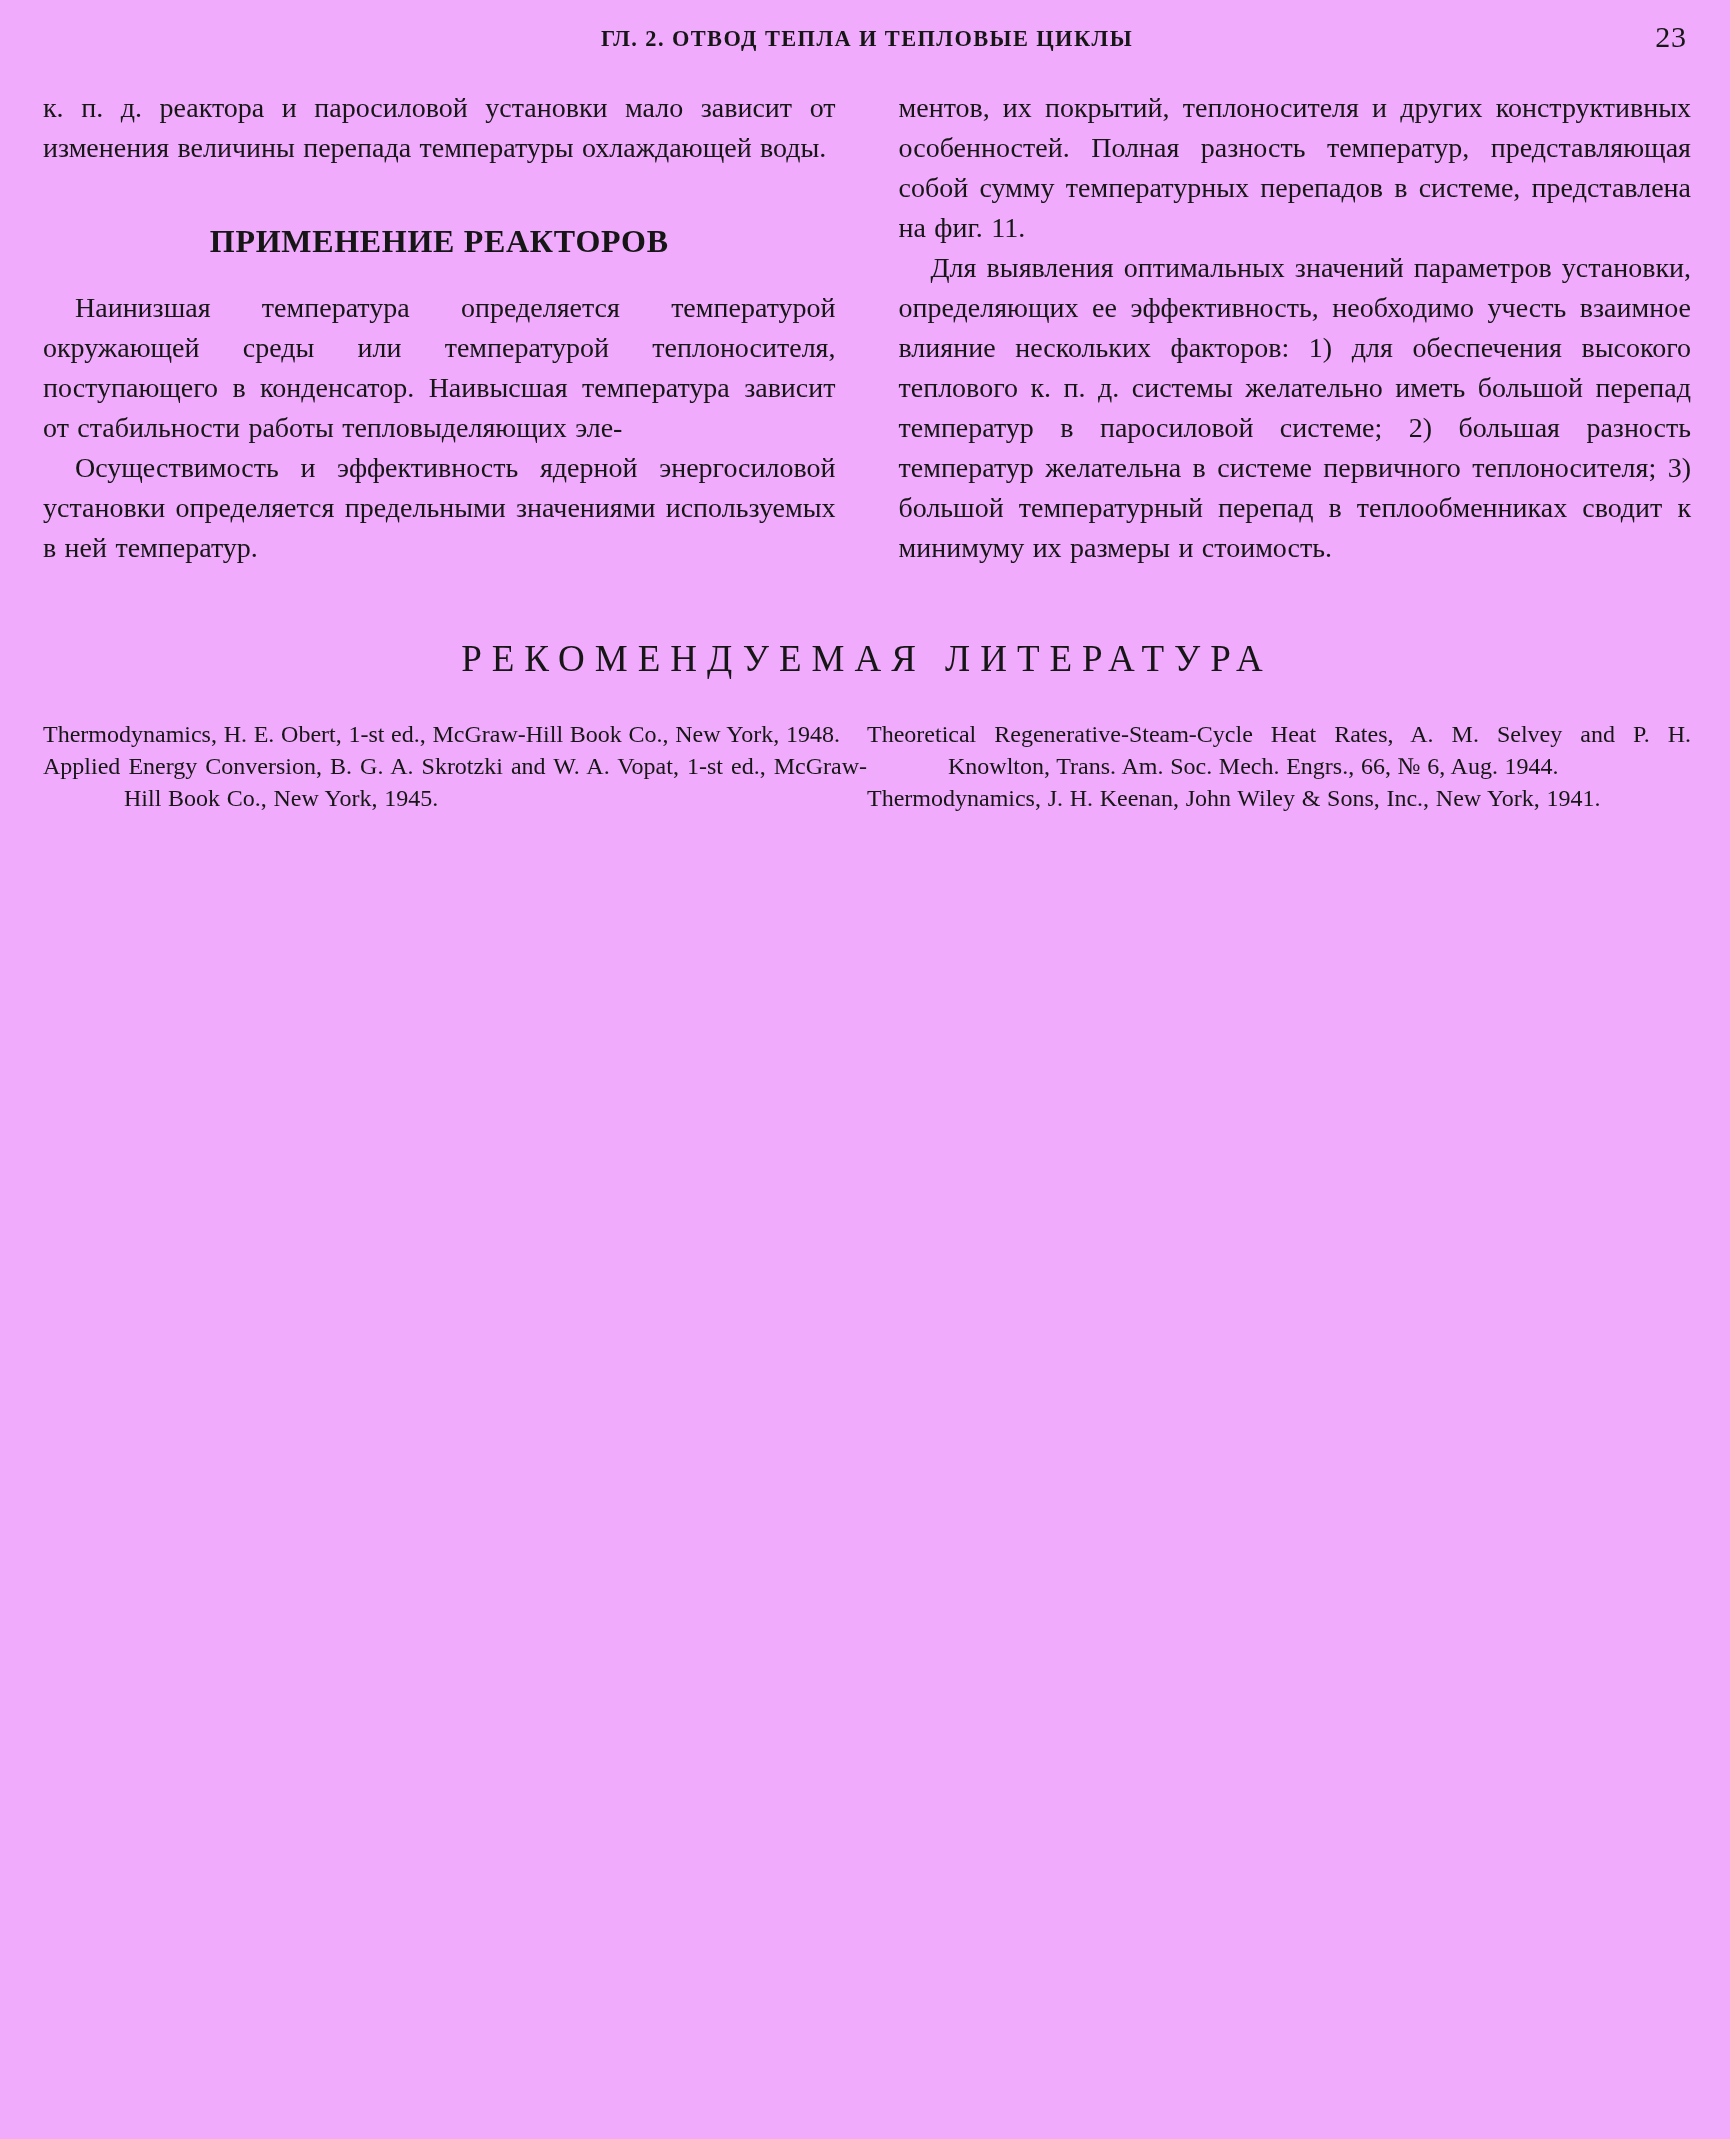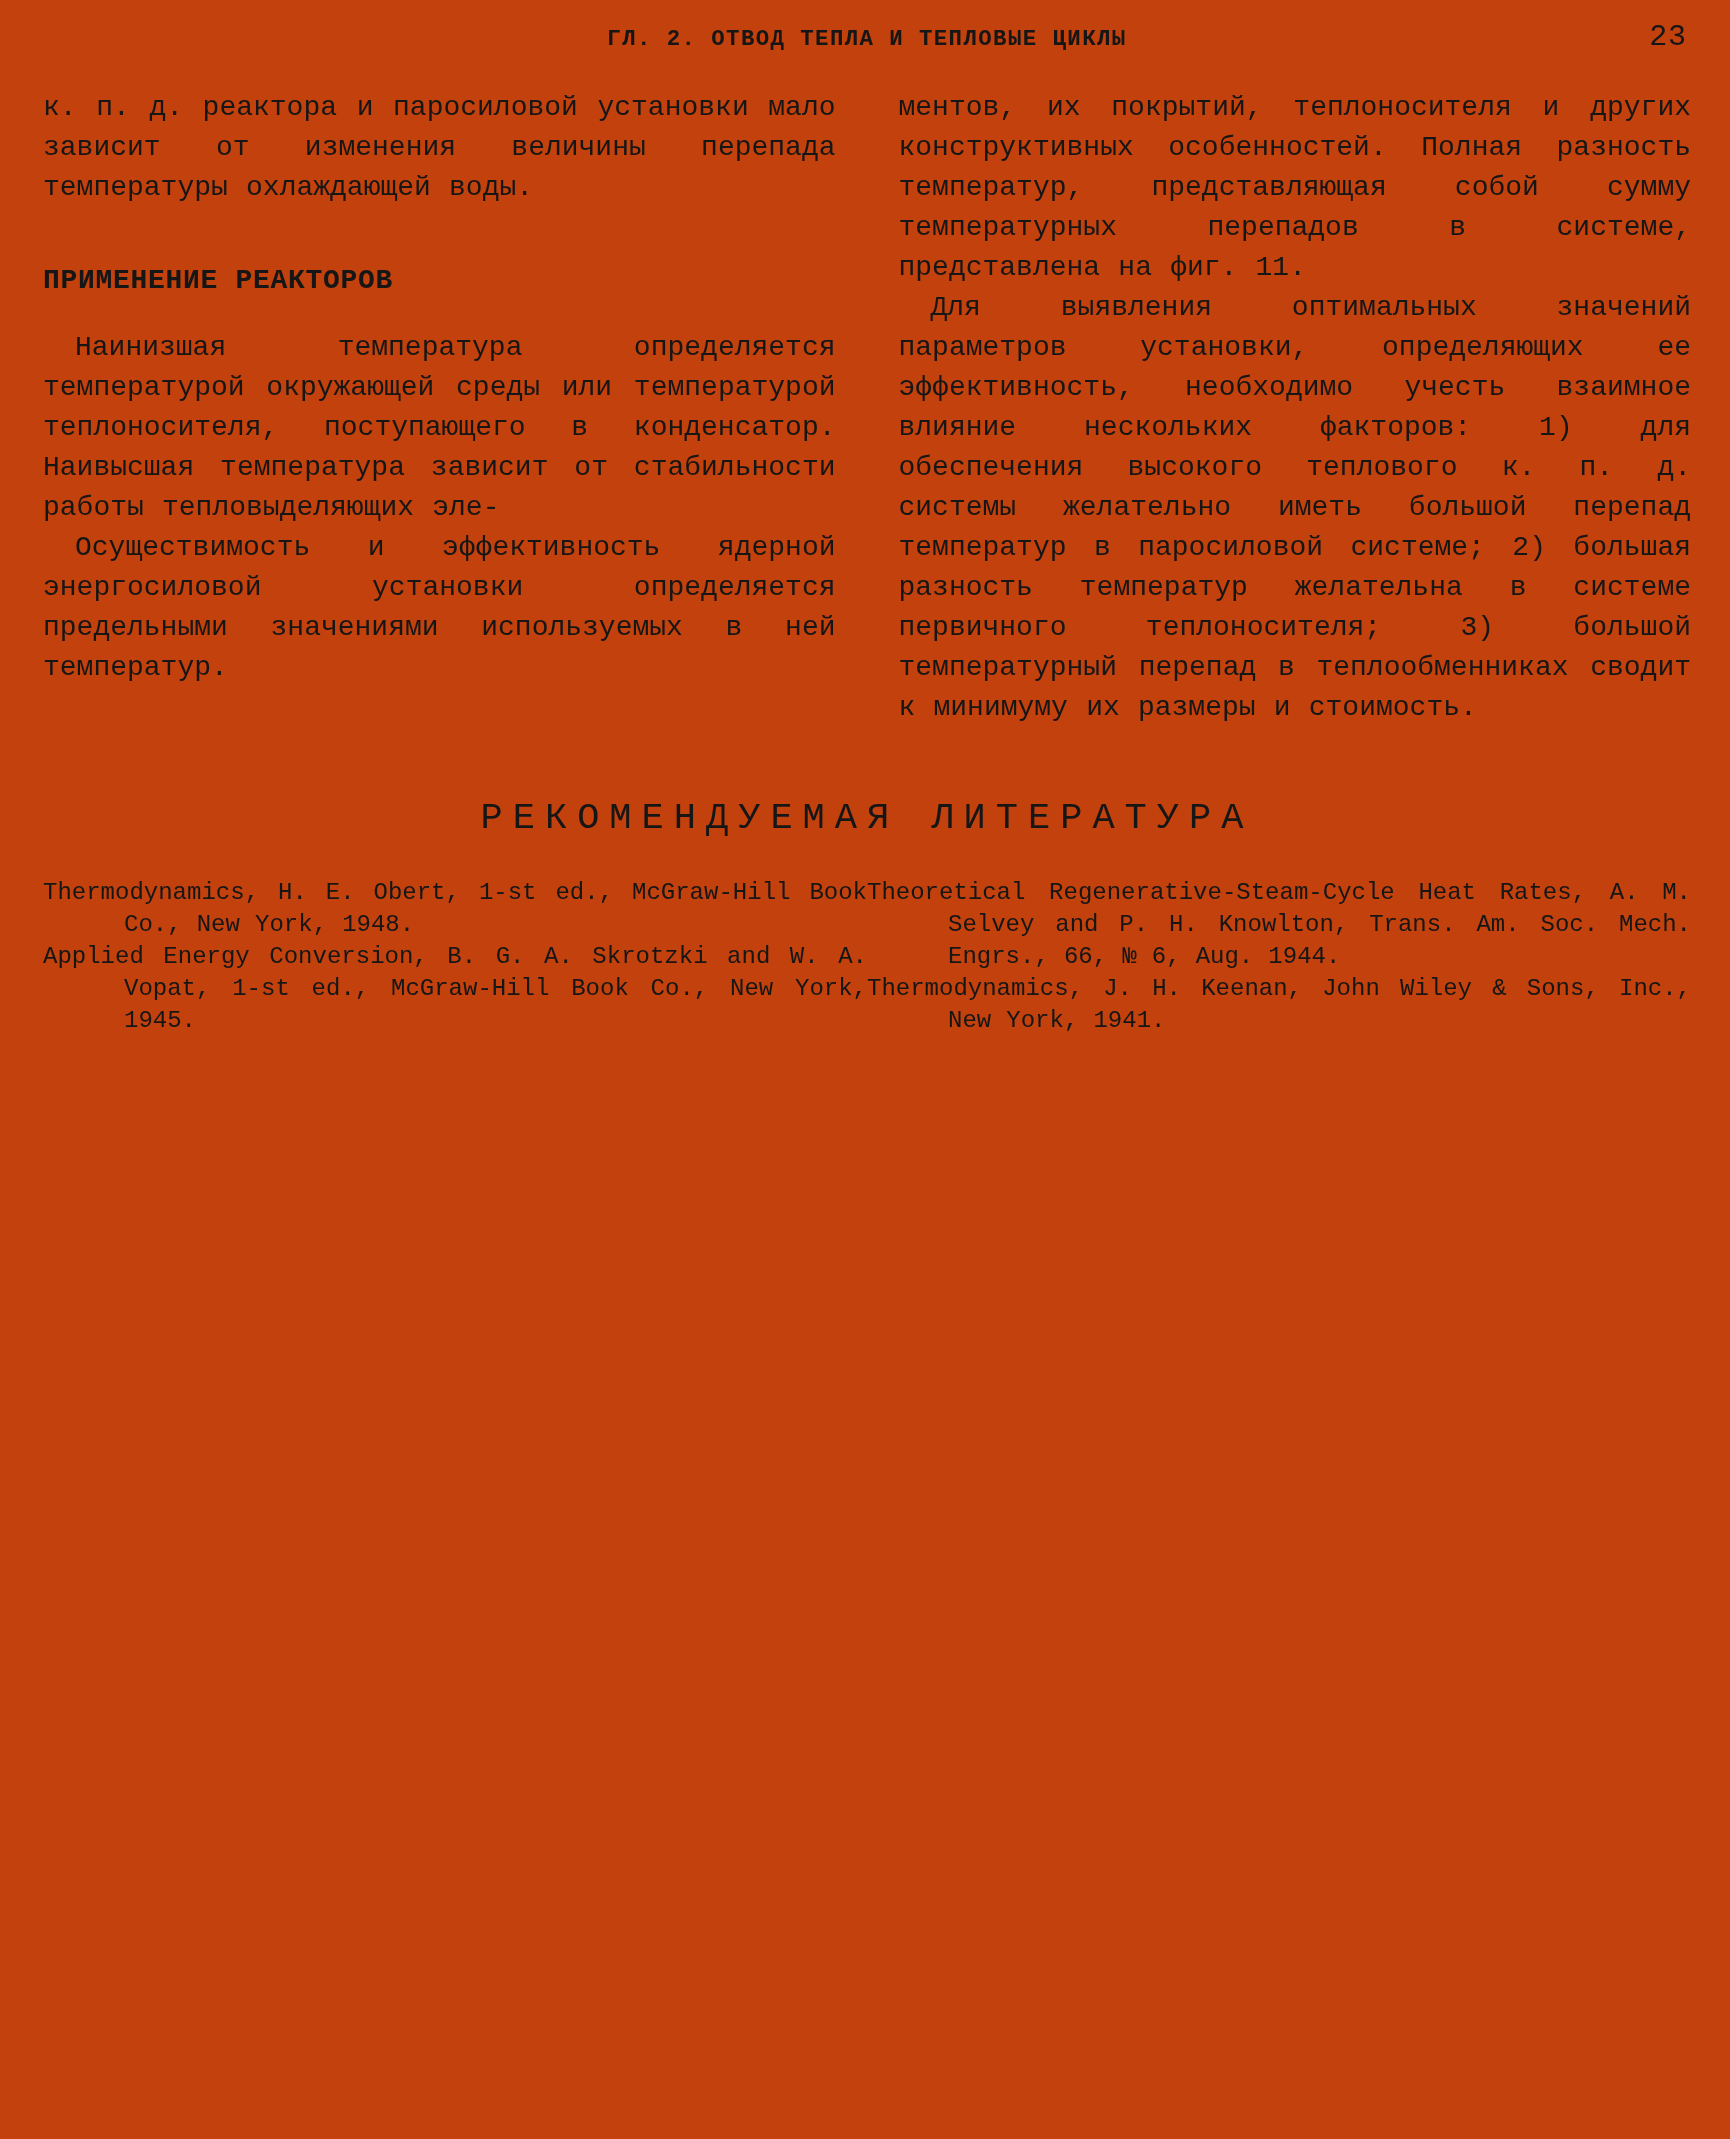--- a/index.html
+++ b/index.html
@@ -5,23 +5,23 @@
   html, body {
     margin: 0;
     padding: 0;
     background: #e9e7e2;
   }
   .page {
     position: relative;
     width: 1731px;
     height: 2140px;
     margin: 0 auto;
-    background: #c2410c;
+    background: #f0abfc;
     color: #161616;
-    font-family: Liberation Mono, monospace;
+    font-family: Liberation Serif, serif;
     box-sizing: border-box;
     padding: 20px 40px 0 43px;
     overflow: hidden;
   }
 
   
   .running-head {
     position: relative;
     height: 43px;
     margin-bottom: 24.5px;
@@ -55,23 +55,23 @@
     line-height: 40px;
     text-align: justify;
   }
   .col p {
     margin: 0;
     word-spacing: 1.4px;
   }
   .col p.indent { text-indent: 32px; }
 
   .section-heading {
-    text-align: left;
+    text-align: center;
     font-weight: bold;
-    font-size: 28px;
+    font-size: 32px;
     letter-spacing: 0.7px;
     margin: 53px 0 27px 0;
     text-indent: 0 !important;
   }
 
   
   .bib-section {
     margin-top: 69px;
   }
   .bib-heading {

